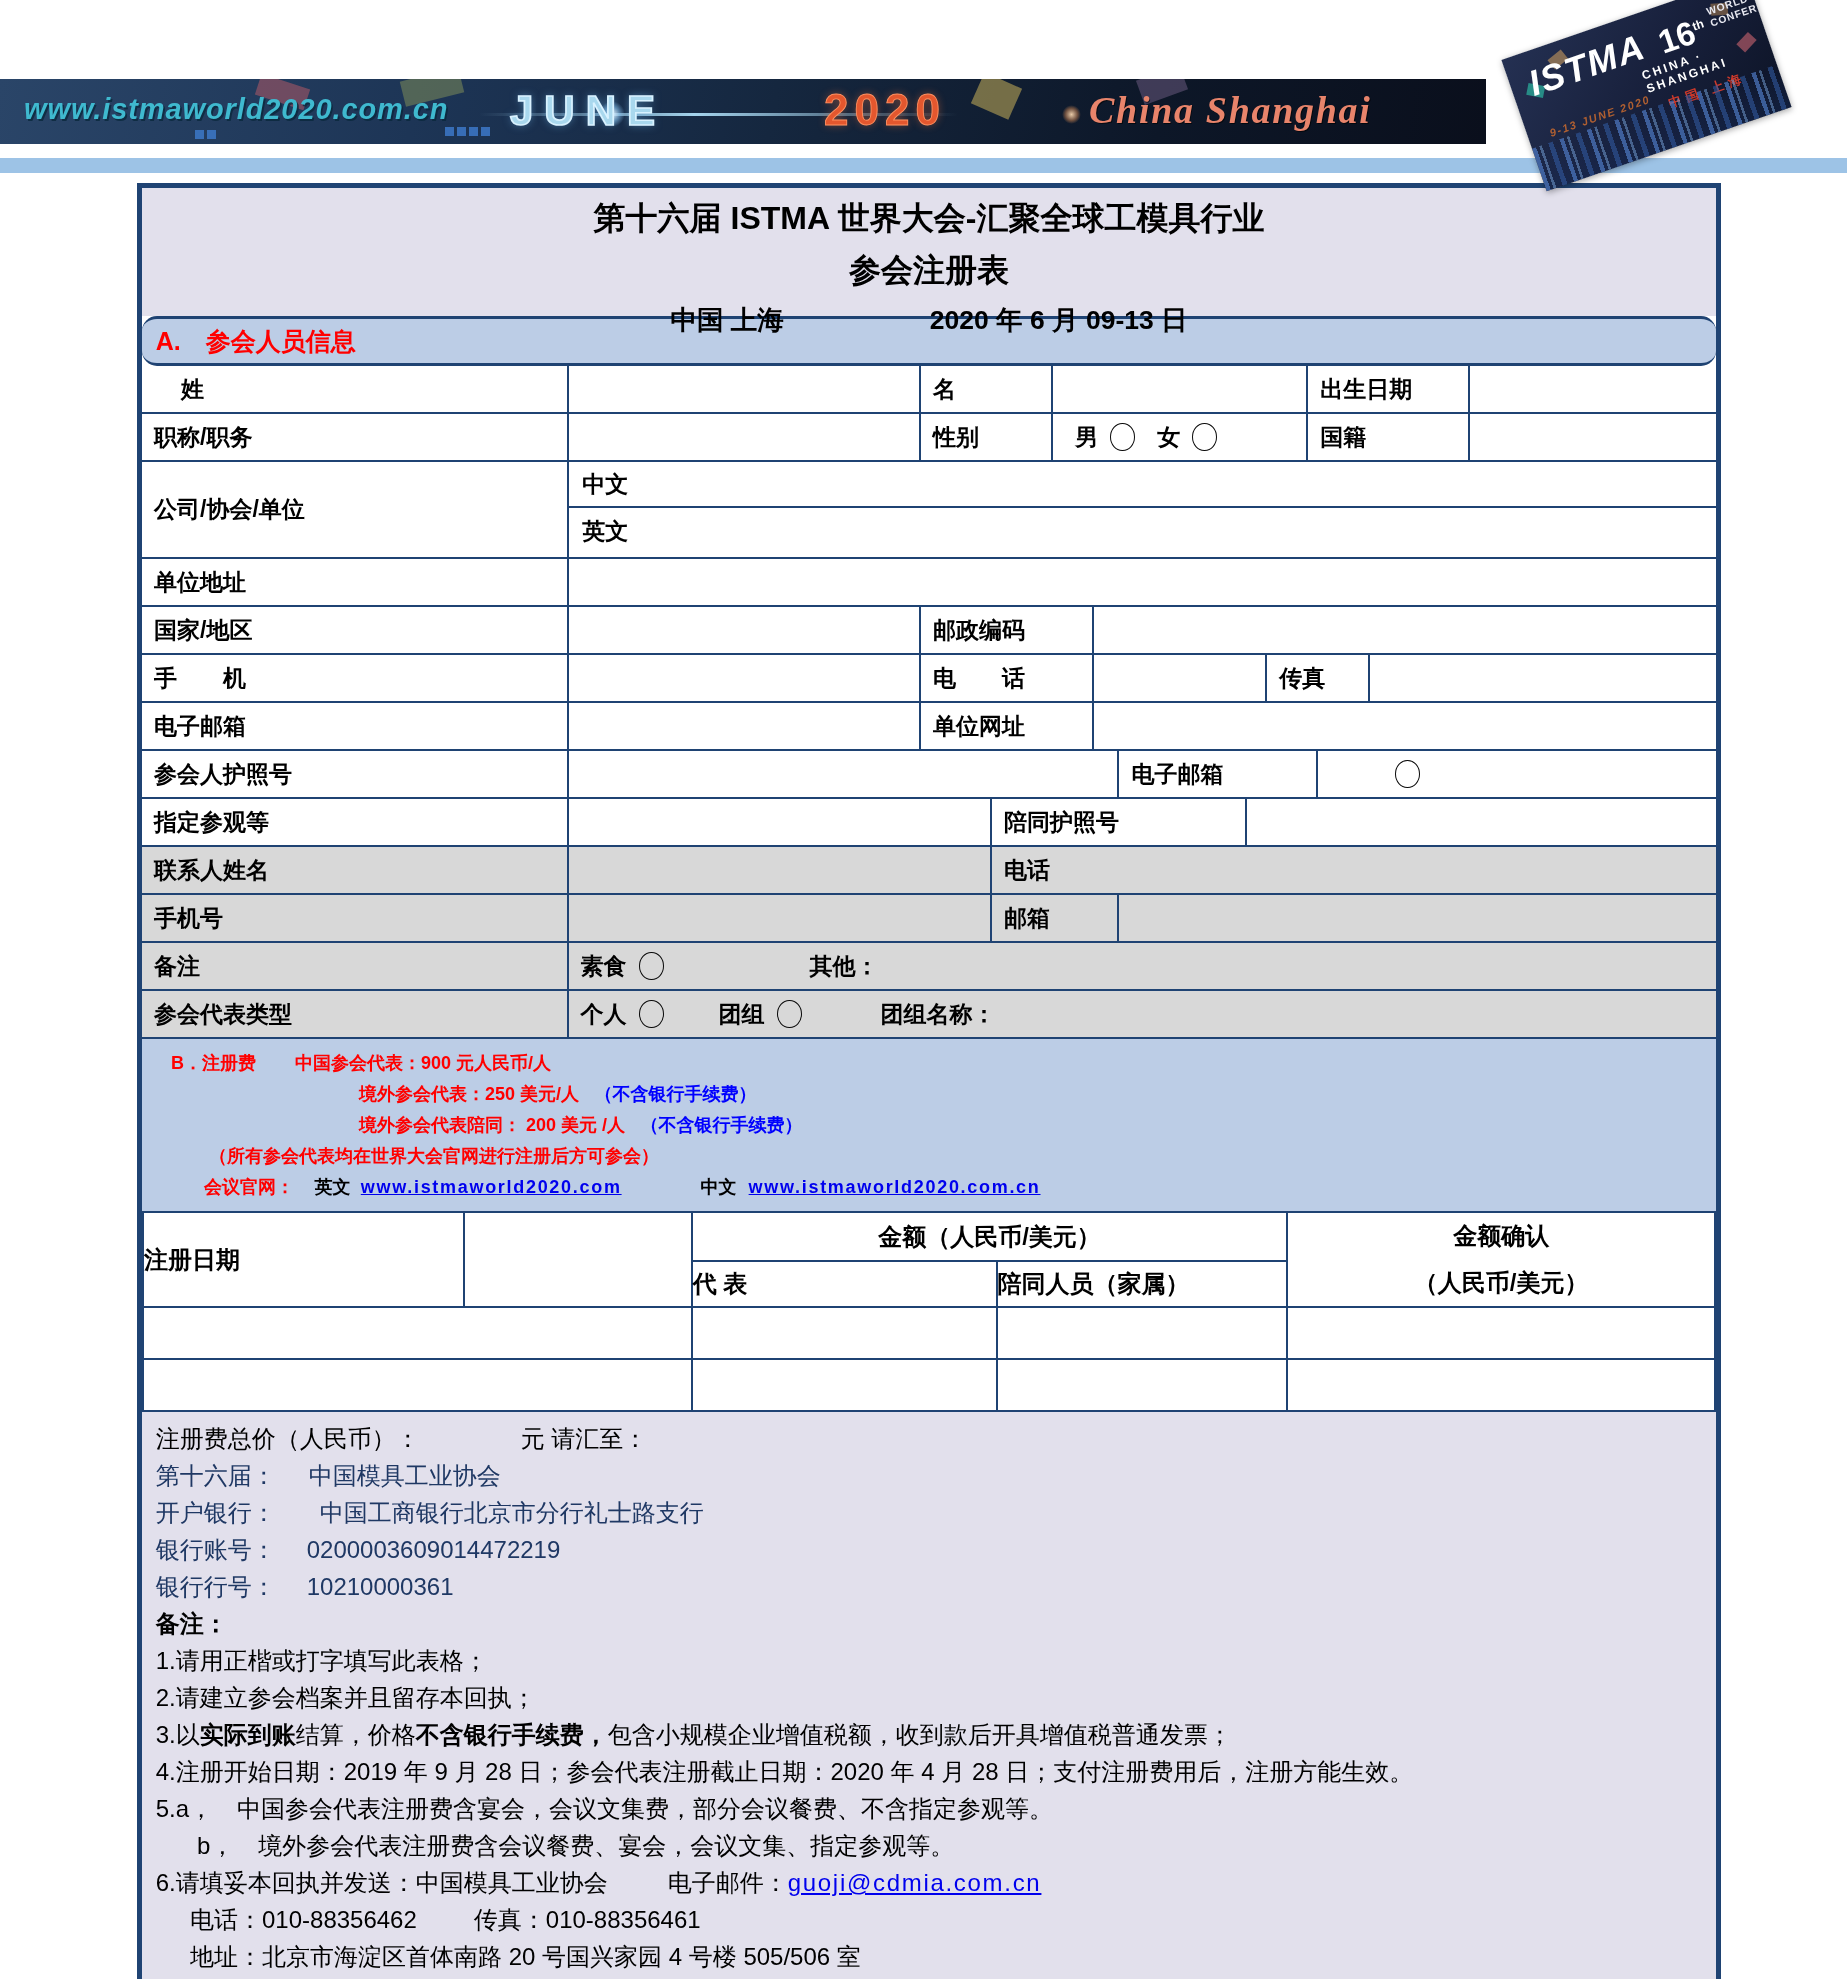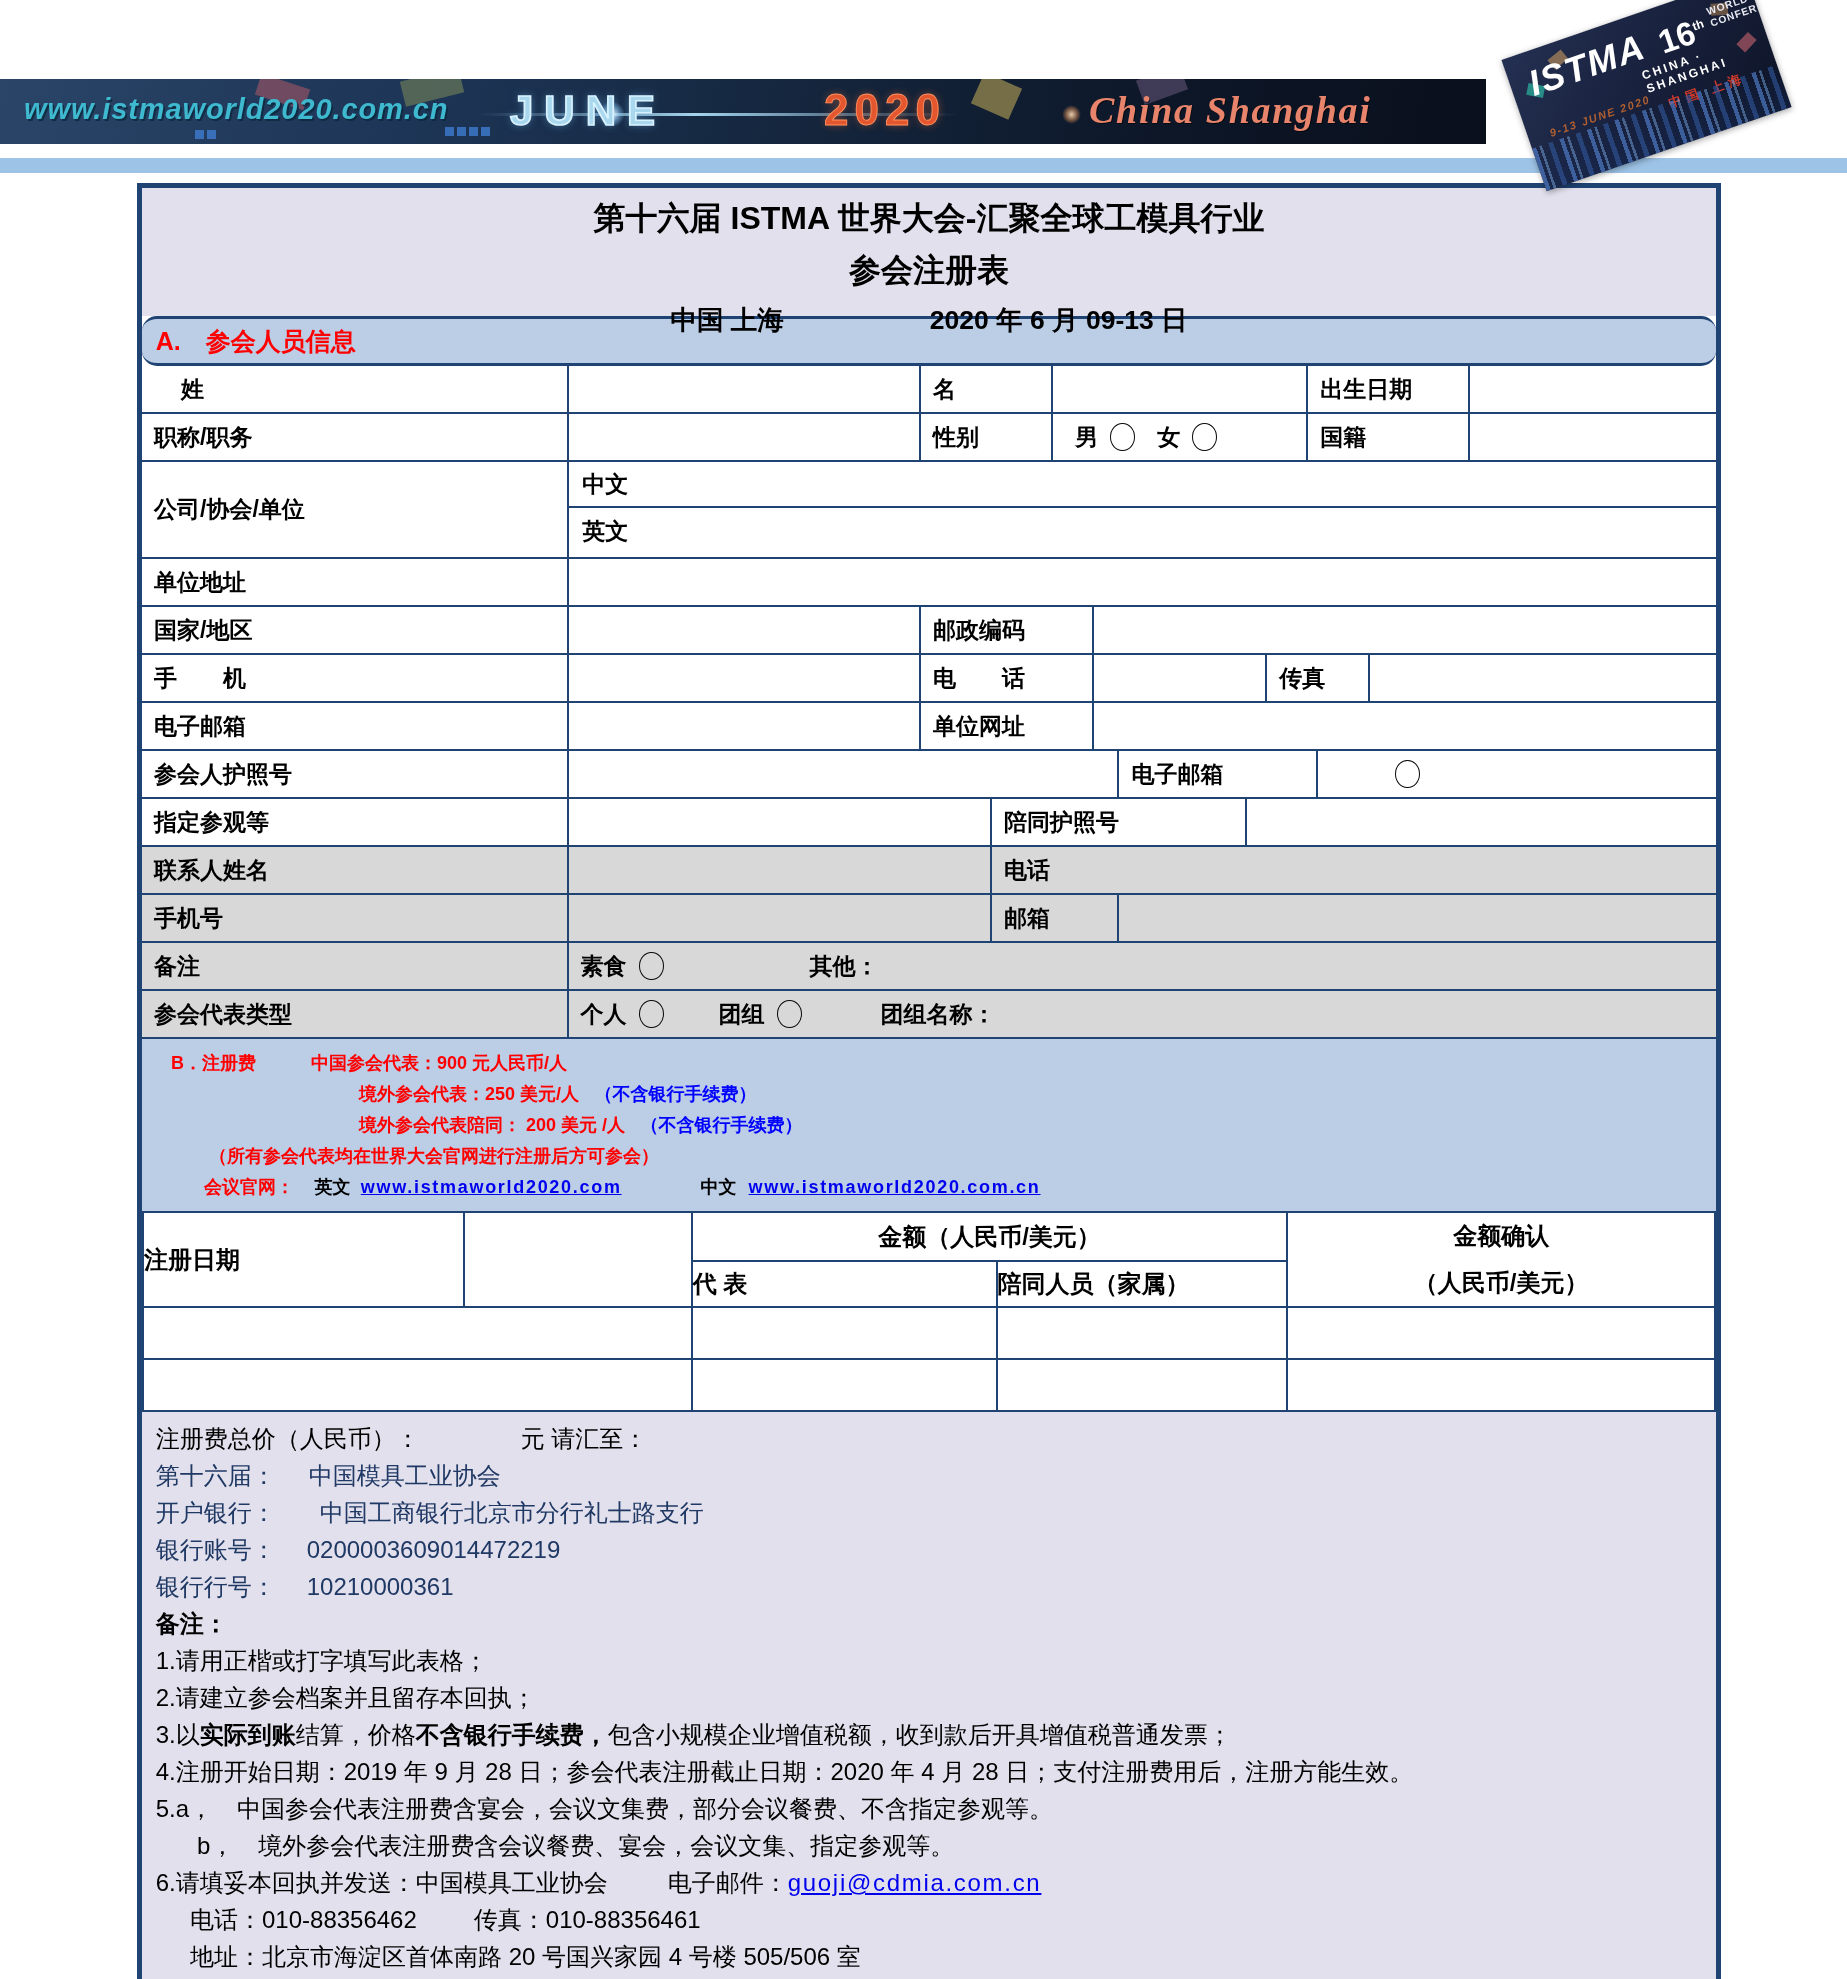--- a/index.html
+++ b/index.html
@@ -281,21 +281,21 @@
       <span class="radio"></span>
       <span style="margin-left:55px">团组</span>
       <span class="radio"></span>
       <span style="margin-left:79px">团组名称：</span>
     </div>
   </div>
 
   <div class="sec-b">
     <div class="b-line" style="padding-left:29px">
       <span class="red">B．注册费</span>
-      <span class="red" style="margin-left:55px">中国参会代表：900 元人民币/人</span>
+      <span class="red" style="margin-left:39px">中国参会代表：900 元人民币/人</span>
     </div>
     <div class="b-line" style="padding-left:217px">
       <span class="red">境外参会代表：250 美元/人</span>
       <span class="blue" style="margin-left:15.4px">（不含银行手续费）</span>
     </div>
     <div class="b-line" style="padding-left:217px">
       <span class="red">境外参会代表陪同：  200 美元 /人</span>
       <span class="blue" style="margin-left:15.4px">（不含银行手续费）</span>
     </div>
     <div class="b-line" style="padding-left:67px">

